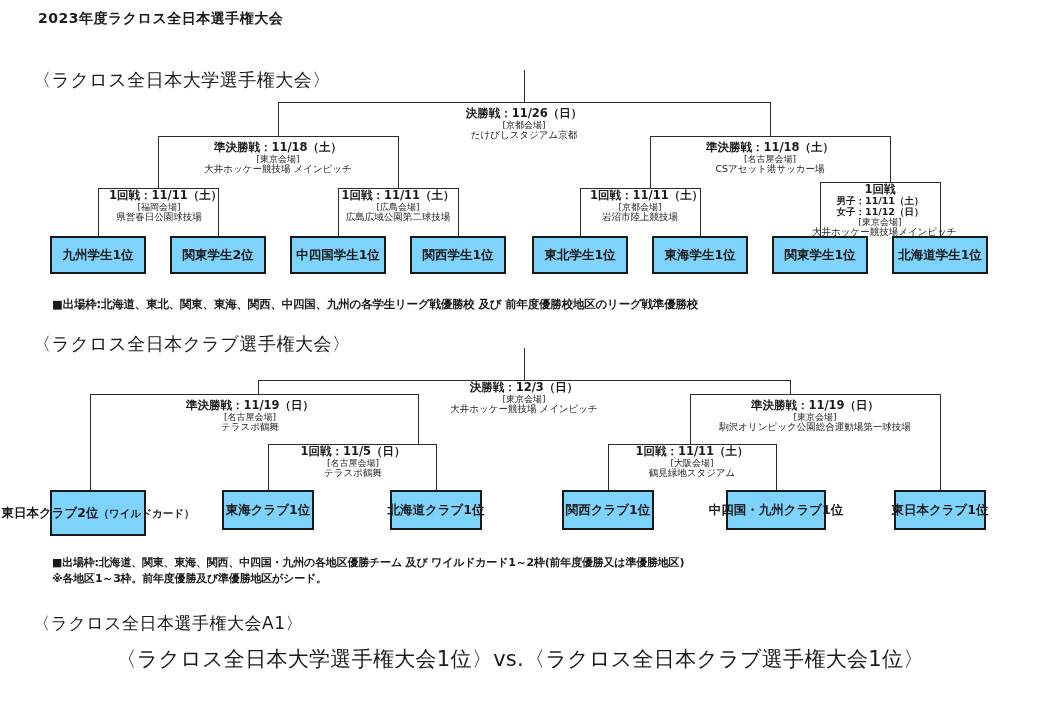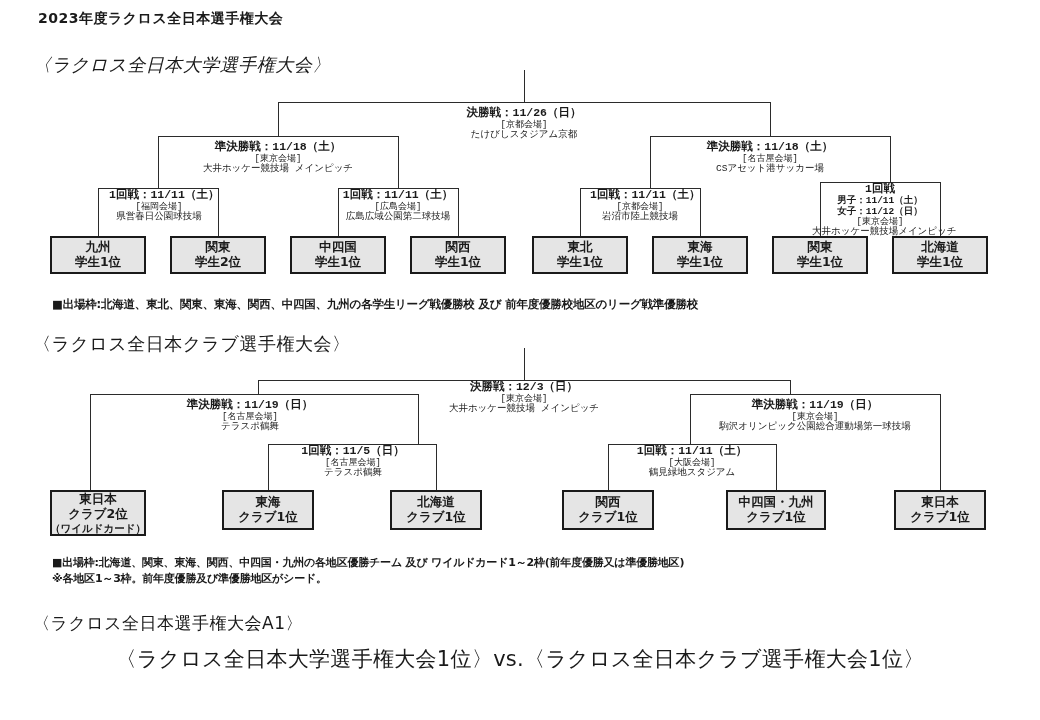--- a/index.html
+++ b/index.html
@@ -5,42 +5,42 @@
   html,body{margin:0;padding:0;}
   body{
     width:1040px;height:720px;background:#ffffff;
     font-family:"DejaVu Sans","Liberation Sans",sans-serif;
     color:#1a1a1a;position:relative;overflow:hidden;
   }
   .abs{position:absolute;}
   
   .doc-title{left:38px;top:10px;font-size:14px;font-weight:bold;letter-spacing:.5px;}
   .sec-title{font-size:18px;font-weight:500;letter-spacing:.5px;white-space:nowrap;}
-  #sec1-title{left:33px;top:53px;font-style:italic;}
+  #sec1-title{left:33px;top:68px;}
   #sec2-title{left:33px;top:332px;text-align:center;}
   #sec3-title{left:33px;top:612px;font-size:17px;}
 
   
   .match{
     border:1px solid #2b2b2b;background:#fff;
     text-align:center;line-height:1.12;padding:3px 6px 4px;
     box-sizing:border-box;
   }
   .match .m-round{font-size:11.5px;font-weight:bold;white-space:nowrap;}
   .match .m-venue{font-size:9px;white-space:nowrap;}
   .match .m-place{font-size:9.5px;white-space:nowrap;}
   .match .m-sub{font-size:9.5px;font-weight:bold;white-space:nowrap;}
 
   
-  .match.noborder{border:none;background:transparent;font-family:Liberation Mono, monospace;}
+  .match.noborder{border:none;background:transparent;}
 
   
   .team{
-    border:2px solid #1a1a1a;background:#e5e5e5;box-sizing:border-box;
-    display:flex;flex-direction:column;align-items:center;justify-content:center;
+    border:2px solid #1a1a1a;background:#7dd3fc;box-sizing:border-box;
+    display:flex;flex-direction:row;align-items:center;justify-content:center;
     line-height:1.18;text-align:center;
   }
   .team .t-line{font-size:12.5px;font-weight:bold;white-space:nowrap;}
   .team .t-small{font-size:10.5px;font-weight:bold;white-space:nowrap;}
 
   
   .ln{background:#2b2b2b;}
   .lh{height:1px;}
   .lv{width:1px;}
 

